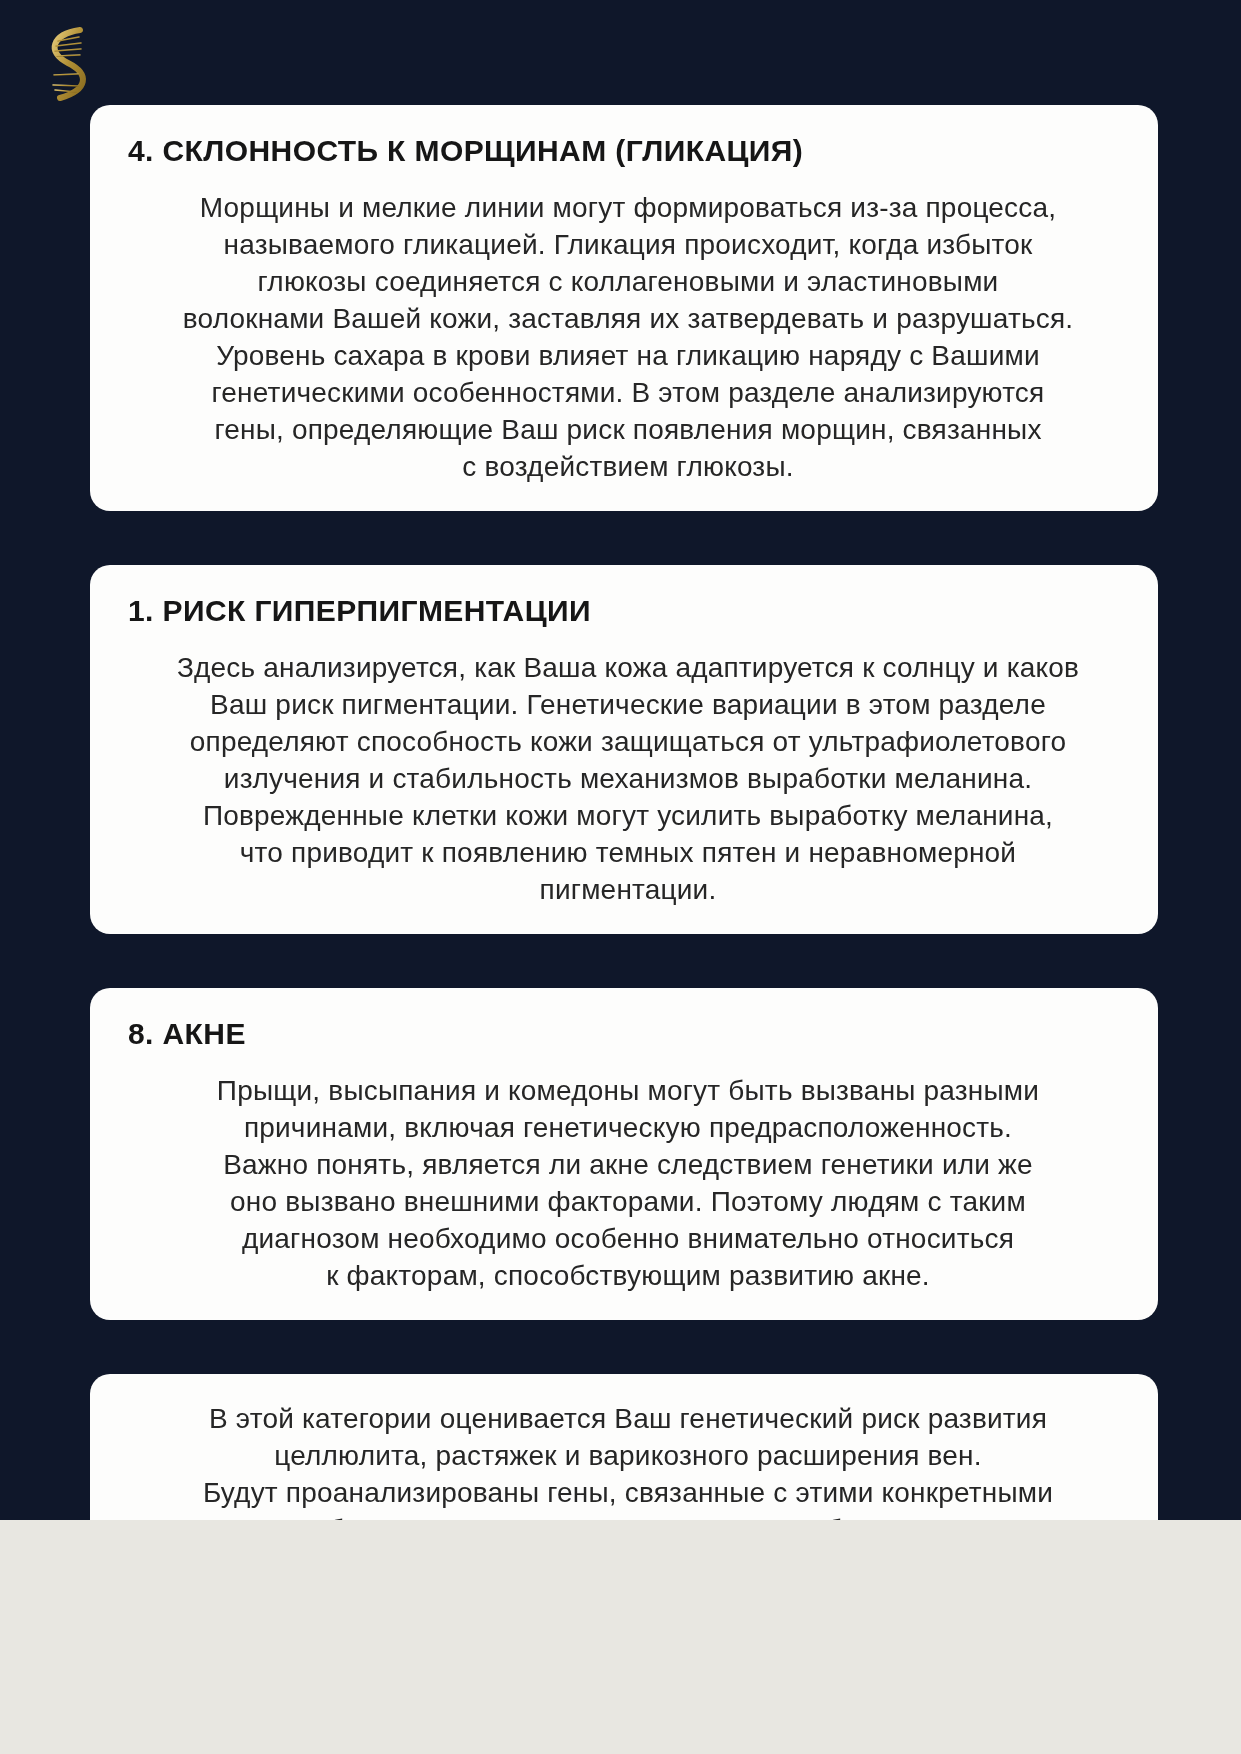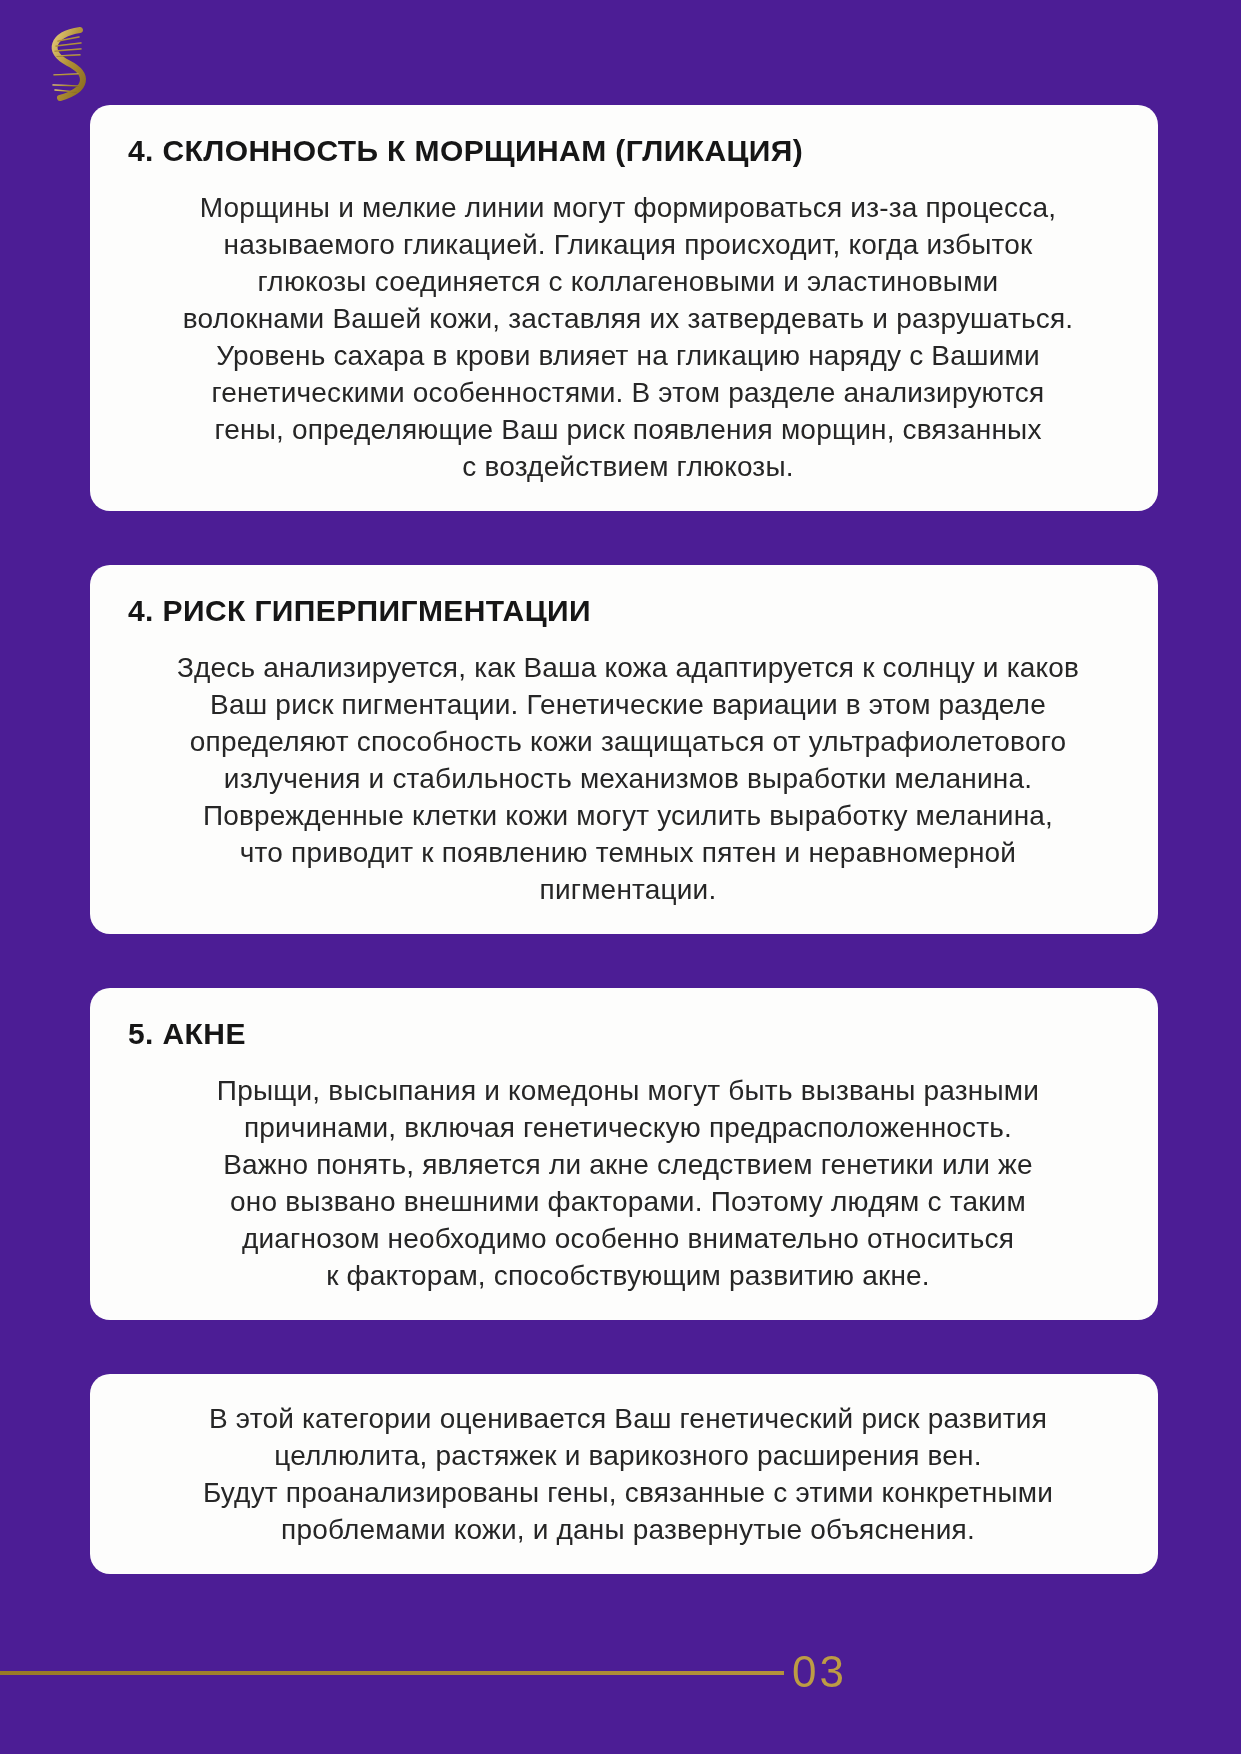--- a/index.html
+++ b/index.html
@@ -4,22 +4,22 @@
 <style>
   html, body {
     margin: 0;
     padding: 0;
     background: #e8e7e1;
     font-family: "Liberation Sans", "DejaVu Sans", sans-serif;
   }
   .page {
     position: relative;
     width: 1241px;
-    height: 1754px;
-    background: #4c1d95;
+    height: 1520px;
+    background: #0f172a;
     overflow: hidden;
   }
   .logo {
     position: absolute;
     left: 40px;
     top: 26px;
     width: 58px;
     height: 78px;
   }
   .cards {
@@ -107,32 +107,32 @@
 называемого гликацией. Гликация происходит, когда избыток
 глюкозы соединяется с коллагеновыми и эластиновыми
 волокнами Вашей кожи, заставляя их затвердевать и разрушаться.
 Уровень сахара в крови влияет на гликацию наряду с Вашими
 генетическими особенностями. В этом разделе анализируются
 гены, определяющие Ваш риск появления морщин, связанных
 с воздействием глюкозы.</p>
     </section>
 
     <section class="card">
-      <h2 class="card-title">4. РИСК ГИПЕРПИГМЕНТАЦИИ</h2>
+      <h2 class="card-title">1. РИСК ГИПЕРПИГМЕНТАЦИИ</h2>
       <p class="card-body">Здесь анализируется, как Ваша кожа адаптируется к солнцу и каков
 Ваш риск пигментации. Генетические вариации в этом разделе
 определяют способность кожи защищаться от ультрафиолетового
 излучения и стабильность механизмов выработки меланина.
 Поврежденные клетки кожи могут усилить выработку меланина,
 что приводит к появлению темных пятен и неравномерной
 пигментации.</p>
     </section>
 
     <section class="card">
-      <h2 class="card-title">5. АКНЕ</h2>
+      <h2 class="card-title">8. АКНЕ</h2>
       <p class="card-body">Прыщи, высыпания и комедоны могут быть вызваны разными
 причинами, включая генетическую предрасположенность.
 Важно понять, является ли акне следствием генетики или же
 оно вызвано внешними факторами. Поэтому людям с таким
 диагнозом необходимо особенно внимательно относиться
 к факторам, способствующим развитию акне.</p>
     </section>
 
     <section class="card">
       <p class="card-body">В этой категории оценивается Ваш генетический риск развития

